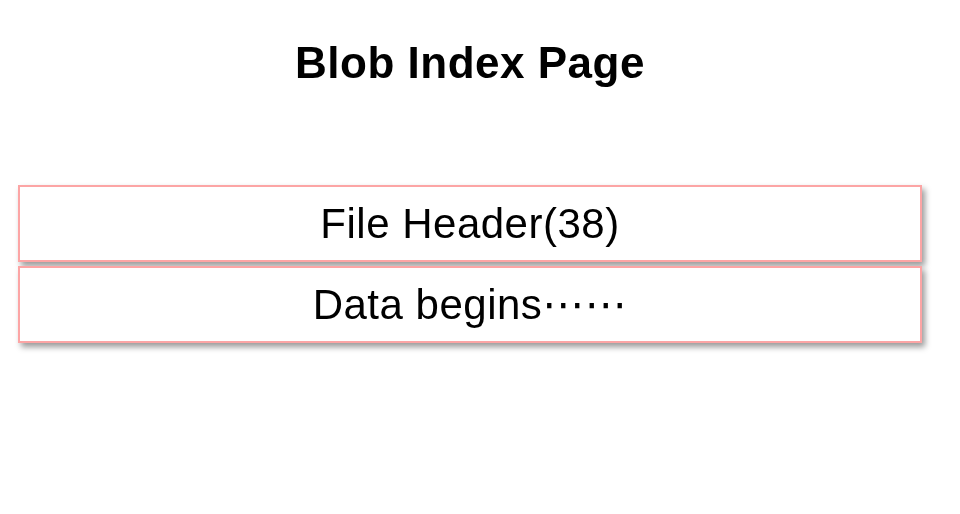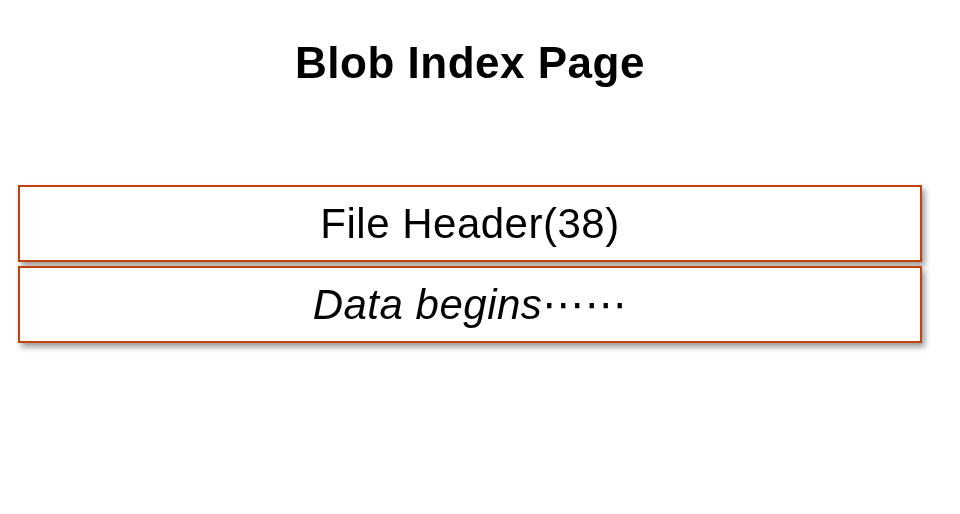--- a/index.html
+++ b/index.html
@@ -30,33 +30,32 @@
     position: absolute;
     left: 18px;
     top: 185px;
     width: 904px;
   }
   .box-row {
     box-sizing: border-box;
     height: 77px;
     margin-bottom: 4px;
     background: #ffffff;
-    border: 2px solid #c2410c;
+    border: 2px solid #fca5a5;
     box-shadow: 3px 4px 6px rgba(0, 0, 0, 0.40);
     display: flex;
     align-items: center;
     justify-content: center;
     font-size: 42px;
     font-weight: 400;
     letter-spacing: 0.5px;
     white-space: nowrap;
   }
   .box-row:last-child {
     margin-bottom: 1px;
-    font-style: italic;
   }
 </style>
 </head>
 <body>
 
 <div class="diagram-title">Blob Index Page</div>
 
 <div class="box-stack">
 
   <div class="box-row">

